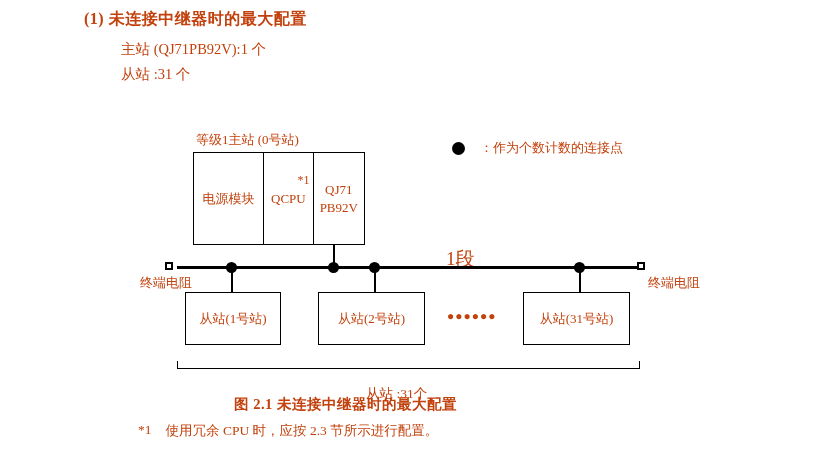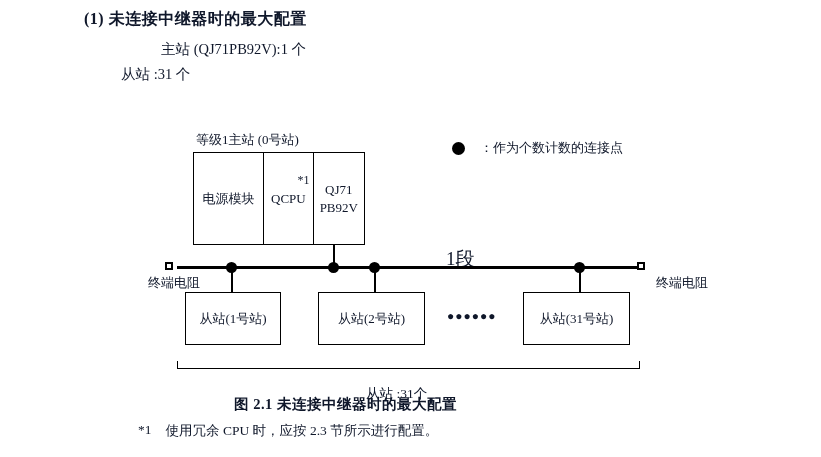--- a/index.html
+++ b/index.html
@@ -1,26 +1,26 @@
 <!DOCTYPE html>
 <html><head>
 <meta charset="utf-8">
 <style>
   * { margin:0; padding:0; box-sizing:border-box; }
   html,body { background:#fff; }
   .page {
     position:relative; width:821px; height:457px;
-    background:#ffffff; color:#0f172a;
+    background:#ffffff; color:#c2410c;
     font-family:"Liberation Serif", serif;
     overflow:hidden;
   }
   .abs { position:absolute; }
 
   .heading { left:84px; top:9px; font-size:16px; font-weight:bold; letter-spacing:0.5px; }
-  .spec-master { left:121px; top:40px; font-size:14.5px;margin-left:40px; }
+  .spec-master { left:121px; top:40px; font-size:14.5px; }
   .spec-slave  { left:121px; top:65px; font-size:14.5px; }
 
   .master-label { left:196px; top:131px; font-size:13px; }
 
   .master-box {
     left:193px; top:152px; width:172px; height:93px;
     border:1px solid #000; display:flex; background:#fff;
   }
   .mcell {
     display:flex; align-items:center; justify-content:center;
@@ -46,21 +46,21 @@
 
   .bus-dot { width:11px; height:11px; background:#000; border-radius:50%; top:262px; }
   .dot-1 { left:226px; }
   .dot-m { left:328px; }
   .dot-2 { left:369px; }
   .dot-3 { left:574px; }
 
   .terminator { width:8px; height:8px; background:#fff; border:2px solid #000; top:262px; }
   .term-left  { left:165px; }
   .term-right { left:637px; }
-  .term-label { top:274px; font-size:13px;margin-left:8px; }
+  .term-label { top:274px; font-size:13px; }
   .term-label-left  { left:140px; }
   .term-label-right { left:648px; }
 
   .slave-box {
     top:292px; height:53px; border:1px solid #000; background:#fff;
     display:flex; flex-direction:row; align-items:center; justify-content:center;
     font-size:13px; line-height:1.5; text-align:center;
   }
   .s1 { left:185px; width:96px; }
   .s2 { left:318px; width:107px; }

